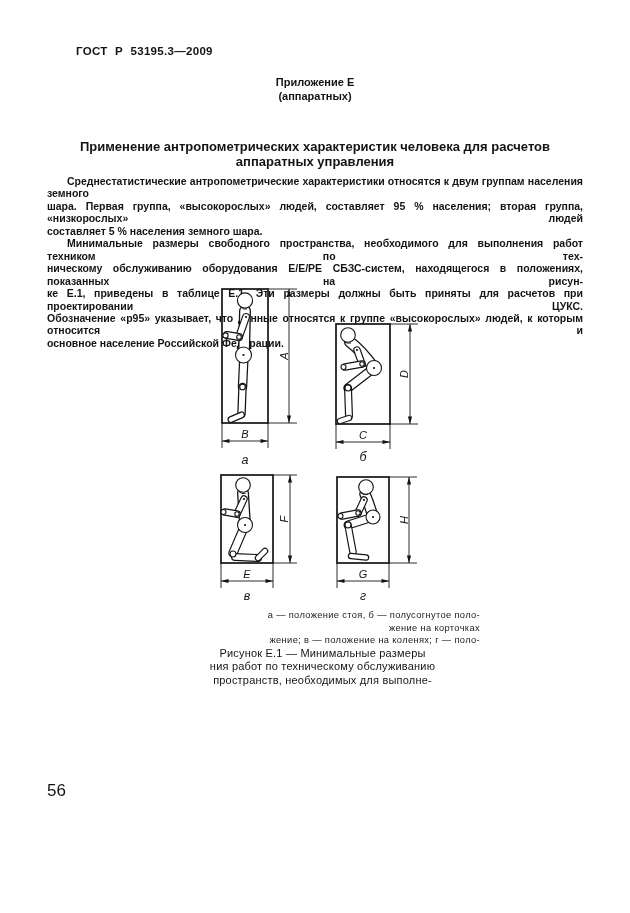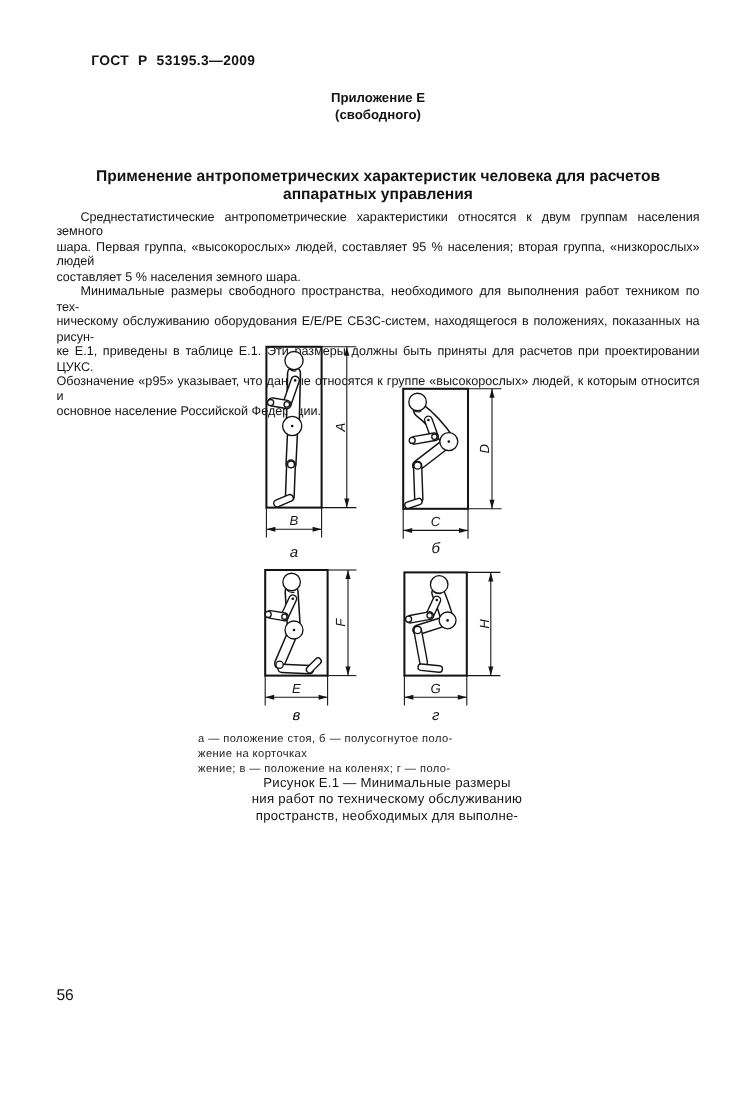--- a/index.html
+++ b/index.html
@@ -17,53 +17,53 @@
     left:47px;top:76px;width:536px;text-align:center;
     font-weight:bold;font-size:11px;line-height:13.5px;
   }
   .main-title{
     left:47px;top:139px;width:536px;text-align:center;
     font-weight:bold;font-size:13px;line-height:15px;
   }
   .bodytext{
     left:47px;top:175px;width:536px;font-size:10.5px;line-height:12.45px;
   }
-  .bodytext .line{text-align:justify;text-align-last:justify;}
+  .bodytext .line{text-align:justify;text-align-last:justify;font-weight:bold;}
   .bodytext .line.first{text-indent:20px;}
   .bodytext .line.last{text-align:justify;text-align-last:left;}
   .fig-caption{
-    left:165px;top:609px;width:315px;text-align:left;
+    left:165px;top:609px;width:315px;text-align:right;
     font-size:9.3px;line-height:12.6px;letter-spacing:.35px;color:#222;
   }
   .fig-title{
     left:165px;top:647px;width:315px;text-align:center;
     font-size:11px;line-height:13.4px;letter-spacing:.2px;
   }
-  .page-num{left:47px;top:821px;font-size:13px;}
+  .page-num{left:47px;top:781px;font-size:17px;}
   svg{position:absolute;overflow:visible;}
   svg text{
     font-family:"Liberation Sans",sans-serif;
     font-style:italic;fill:#141414;
   }
   .dimline{stroke:#141414;stroke-width:.9;fill:none;}
   .boxline{stroke:#141414;stroke-width:1.7;fill:none;}
   .arrow{fill:#141414;stroke:none;}
   .limb-o{stroke:#141414;fill:none;stroke-linecap:round;}
   .limb-i{stroke:#ffffff;fill:none;stroke-linecap:round;}
   .joint{fill:#ffffff;stroke:#141414;stroke-width:1.1;}
   .dot{fill:#141414;stroke:none;}
 </style>
 </head>
 <body>
 
 <div class="abs doc-code">ГОСТ Р 53195.3—2009</div>
 
 <div class="abs appendix">
   <div>Приложение Е</div>
-  <div>(свободного)</div>
+  <div>(аппаратных)</div>
 </div>
 
 <div class="abs main-title">
   <div>Применение антропометрических характеристик человека для расчетов</div>
   <div>аппаратных управления</div>
 </div>
 
 <div class="abs bodytext">
   <div class="line first">Среднестатистические антропометрические характеристики относятся к двум группам населения земного</div>
   <div class="line">шара. Первая группа, «высокорослых» людей, составляет 95 % населения; вторая группа, «низкорослых» людей</div>

